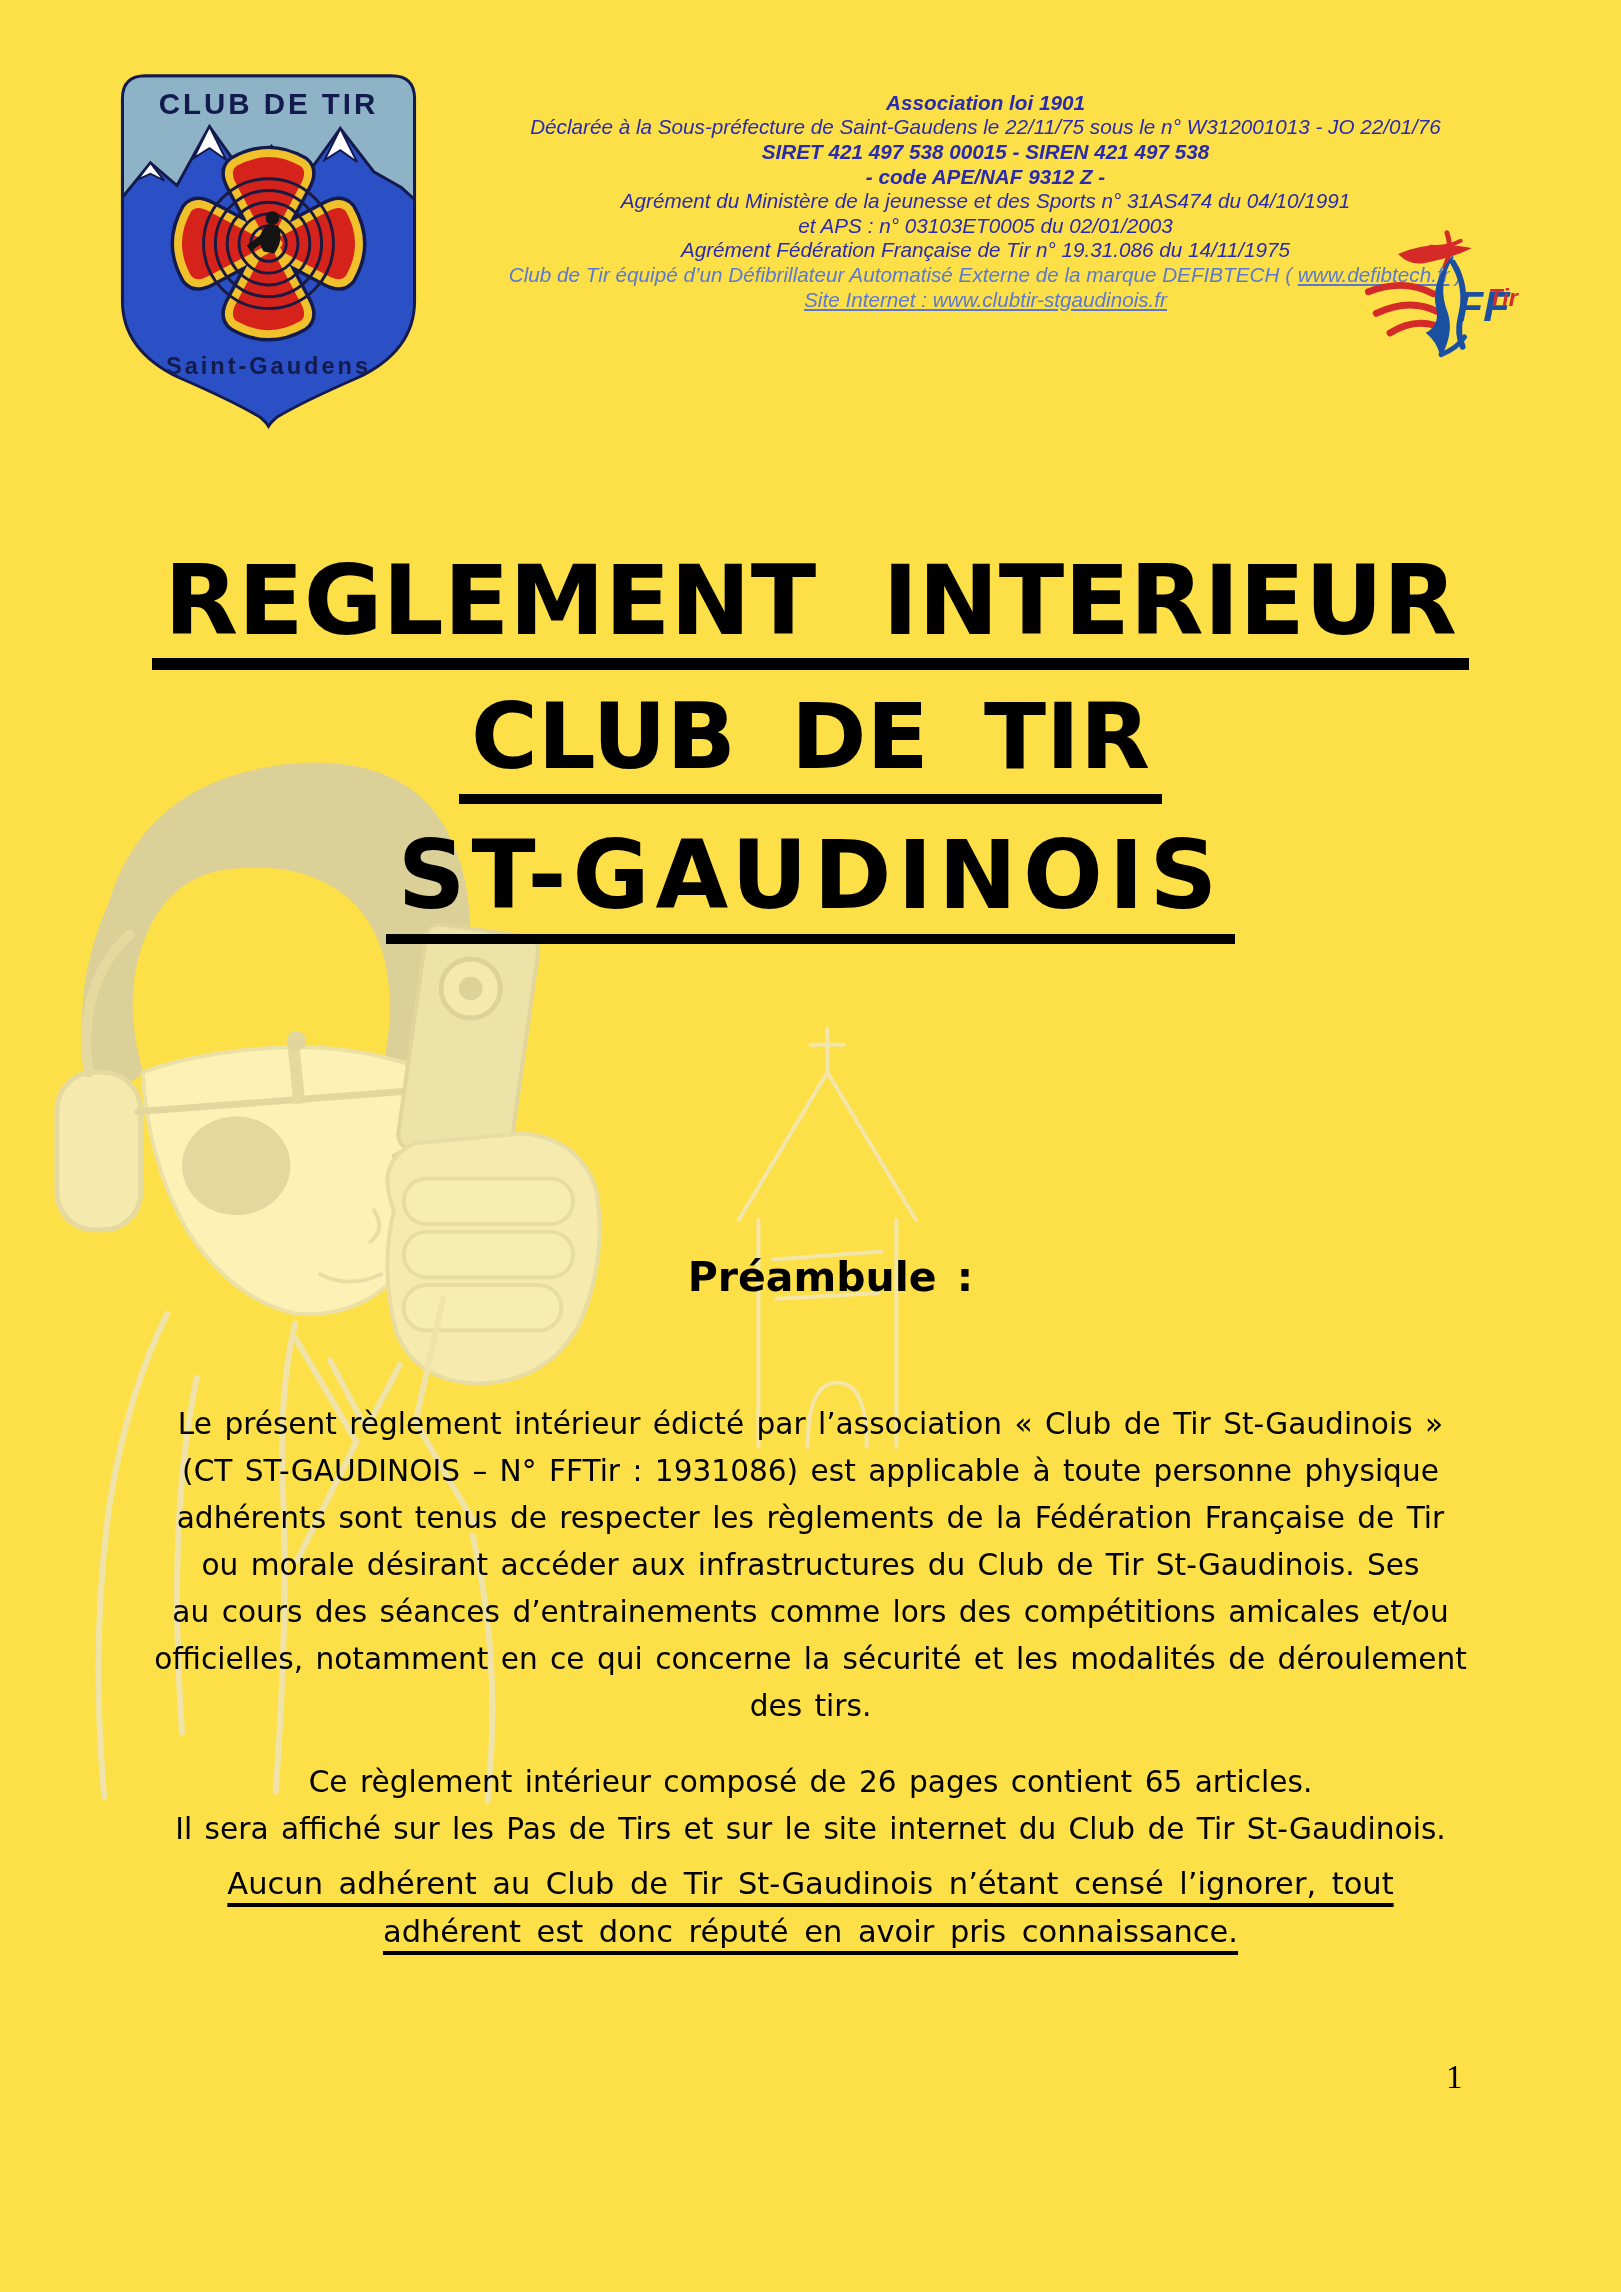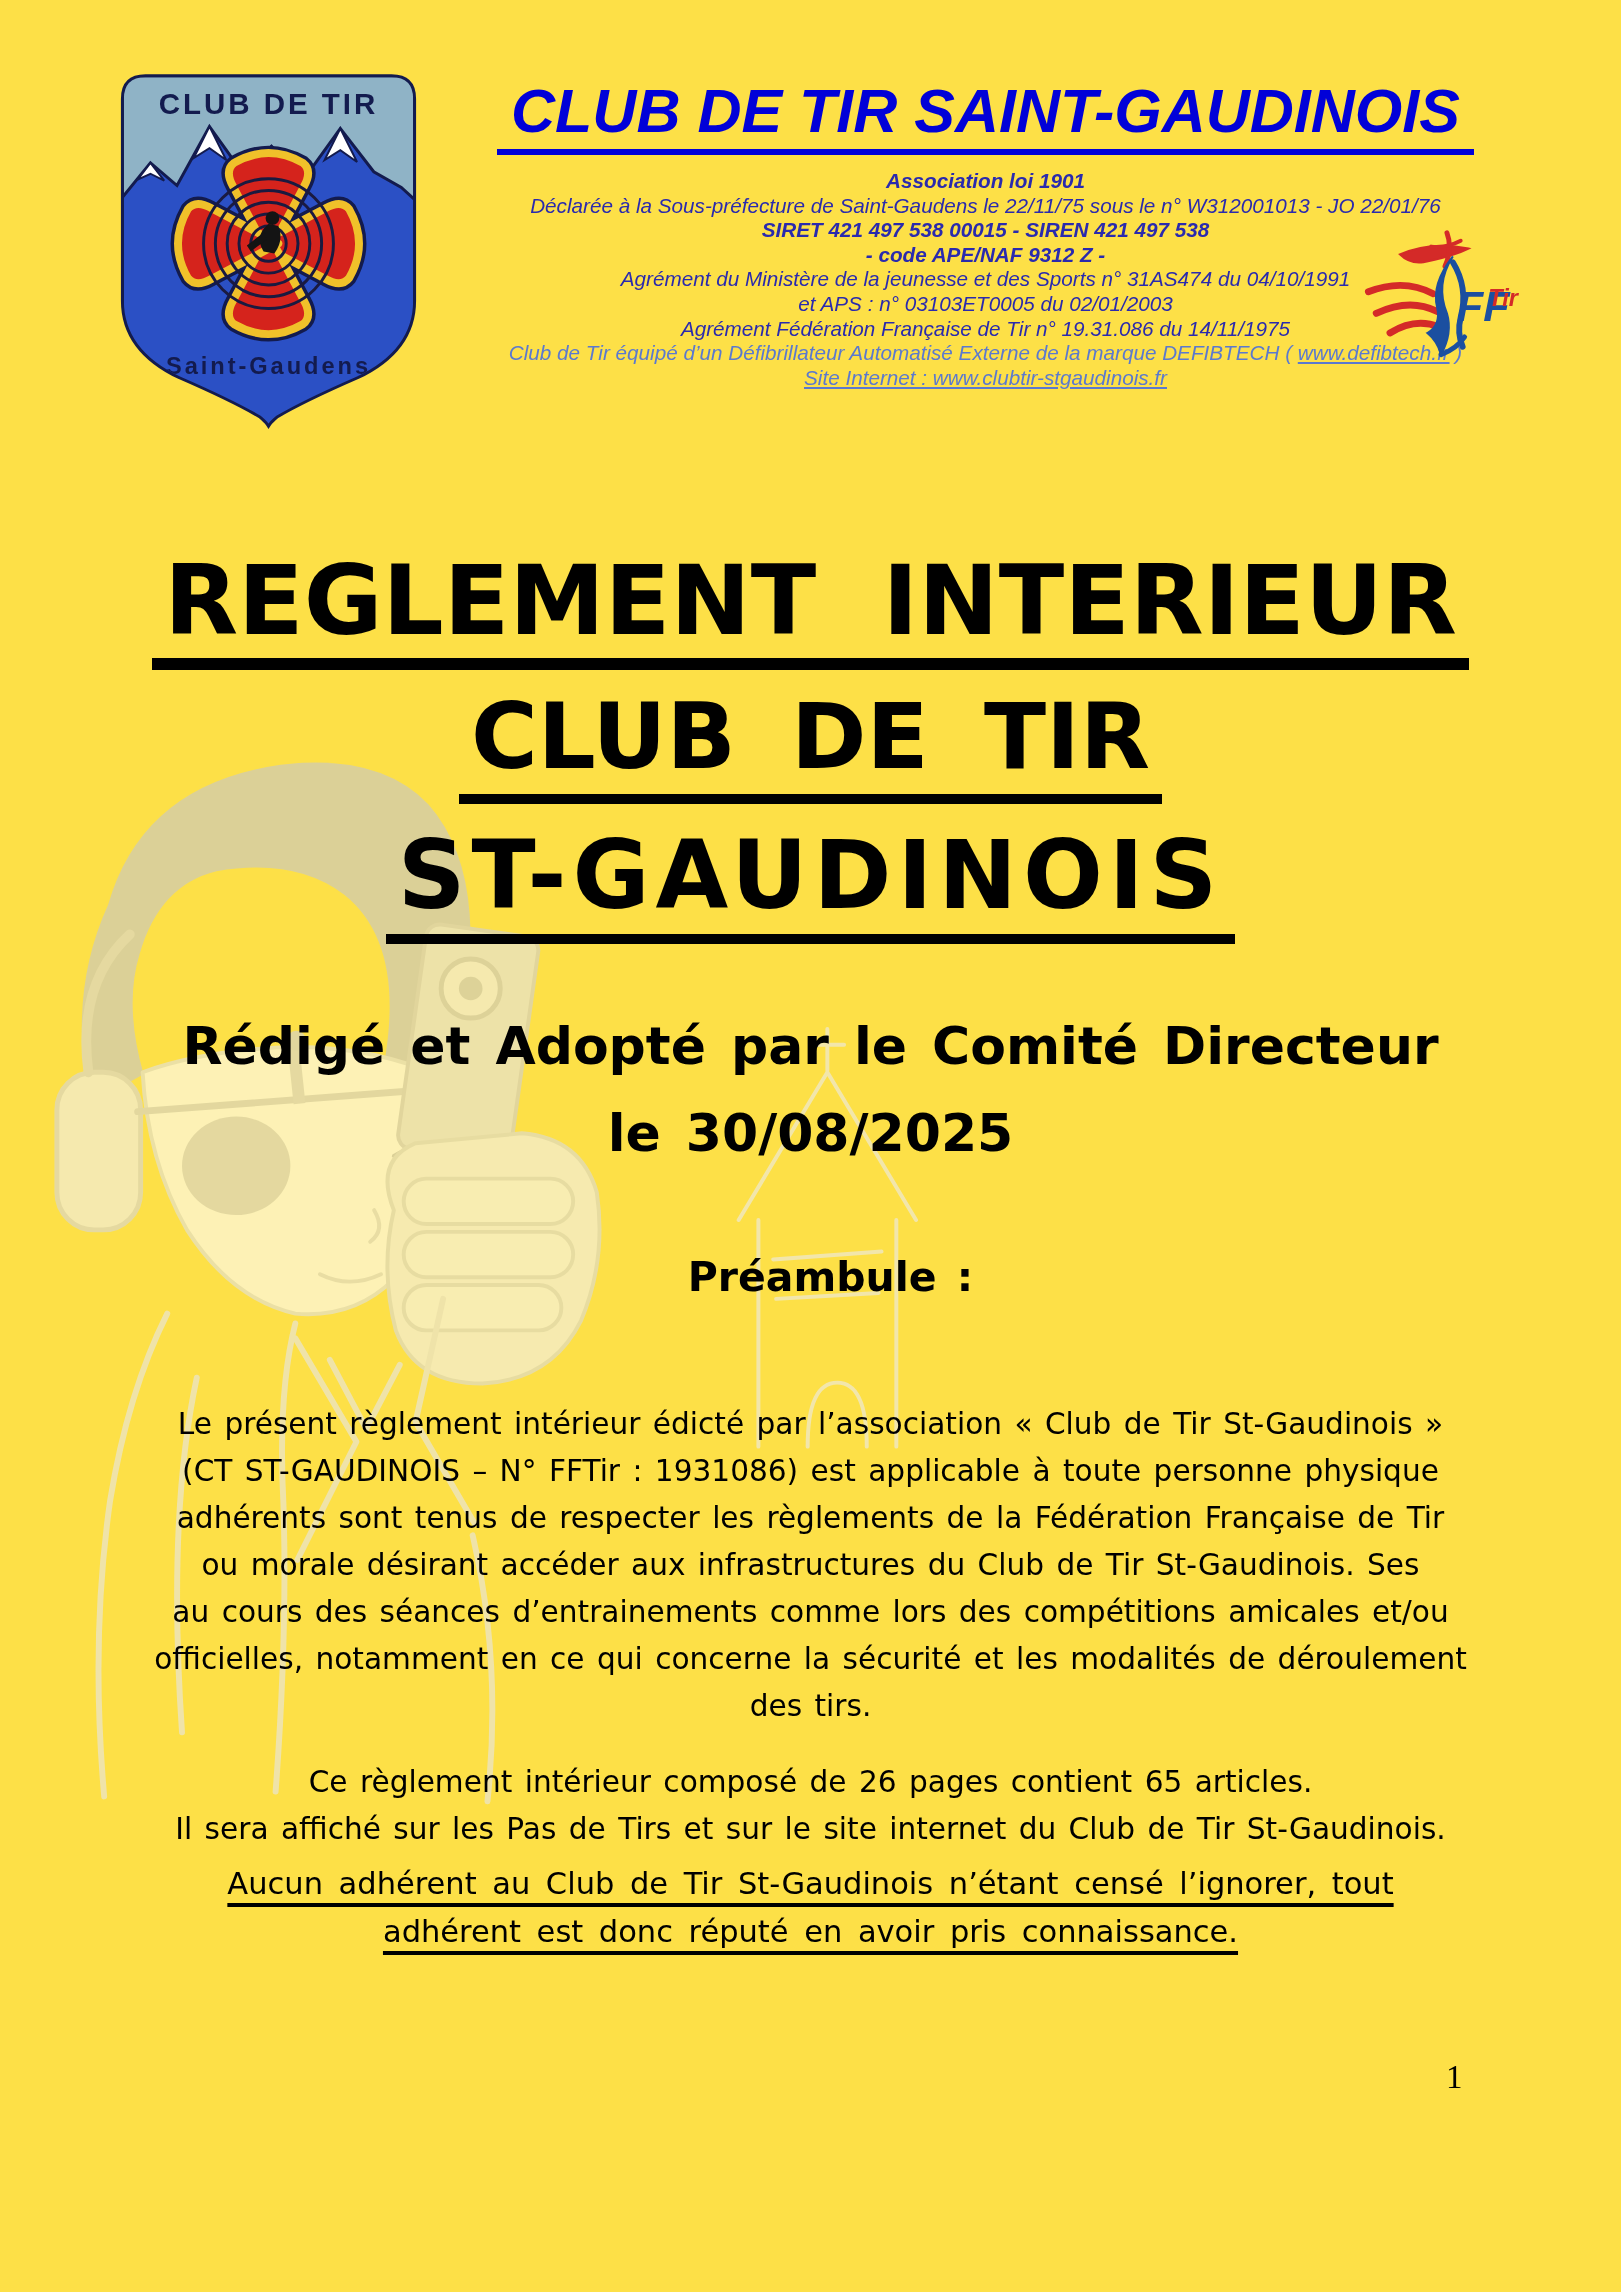--- a/index.html
+++ b/index.html
@@ -138,21 +138,20 @@
           <path d="M0,-20 Q-15,-8 -5,8 L6,10 Q16,-4 10,-18 Z"></path>
           <path d="M-4,-12 L-22,2 L-18,8 L-2,-4 Z"></path>
         </g>
       </g>
       <text x="155" y="45" text-anchor="middle" font-family="Liberation Sans, sans-serif" font-size="30" font-weight="bold" fill="#131b4e" letter-spacing="3">CLUB DE TIR</text>
       <text x="155" y="310" text-anchor="middle" font-family="Liberation Sans, sans-serif" font-size="24" font-weight="bold" fill="#131b4e" letter-spacing="3">Saint-Gaudens</text>
     </g>
   </svg>
 
   <div class="header-right">
-    <h1 class="header-title"><span class="underlined">CLUB DE TIR SAINT-GAUDINOIS</span></h1>
     <div class="header-lines">
       <div class="hline bold">Association loi 1901</div>
       <div class="hline">Déclarée à la Sous-préfecture de Saint-Gaudens le 22/11/75 sous le n° W312001013 - JO 22/01/76</div>
       <div class="hline bold">SIRET 421 497 538 00015 - SIREN 421 497 538</div>
       <div class="hline bold">- code APE/NAF 9312 Z -</div>
       <div class="hline">Agrément du Ministère de la jeunesse et des Sports n° 31AS474 du 04/10/1991</div>
       <div class="hline">et APS : n° 03103ET0005 du 02/01/2003</div>
       <div class="hline">Agrément Fédération Française de Tir n° 19.31.086 du 14/11/1975</div>
       <div class="hline light"><span>Club de Tir équipé d’un Défibrillateur Automatisé Externe de la marque DEFIBTECH ( </span><a class="hlink">www.defibtech.fr</a><span> )</span></div>
       <div class="hline light"><a class="hlink">Site Internet : www.clubtir-stgaudinois.fr</a></div>
@@ -181,24 +180,20 @@
       </g>
       <text x="96" y="100" font-family="Liberation Sans, sans-serif" font-size="44" font-weight="bold" font-style="italic" fill="#1b4fa0" stroke="none">FF</text>
       <text x="128" y="84" font-family="Liberation Sans, sans-serif" font-size="24" font-weight="bold" font-style="italic" fill="#d42a28" stroke="none">Tir</text>
     </g>
   </svg>
 
   <div id="t1" class="center-row big-title"><span class="underlined">REGLEMENT INTERIEUR</span></div>
   <div id="t2" class="center-row big-title"><span class="underlined">CLUB DE TIR</span></div>
   <div id="t3" class="center-row big-title"><span class="underlined">ST-GAUDINOIS</span></div>
 
-  <div id="adopted" class="center-row">
-    <div>Rédigé et Adopté par le Comité Directeur</div>
-    <div>le 30/08/2025</div>
-  </div>
 
   <div id="preamble" class="center-row">Préambule :</div>
 
   <div id="para1" class="body-par">
     <div>Le présent règlement intérieur édicté par l’association « Club de Tir St-Gaudinois »</div>
     <div>(CT ST-GAUDINOIS – N° FFTir : 1931086) est applicable à toute personne physique</div>
     <div>adhérents sont tenus de respecter les règlements de la Fédération Française de Tir</div>
     <div>ou morale désirant accéder aux infrastructures du Club de Tir St-Gaudinois. Ses</div>
     <div>au cours des séances d’entrainements comme lors des compétitions amicales et/ou</div>
     <div>officielles, notamment en ce qui concerne la sécurité et les modalités de déroulement</div>

